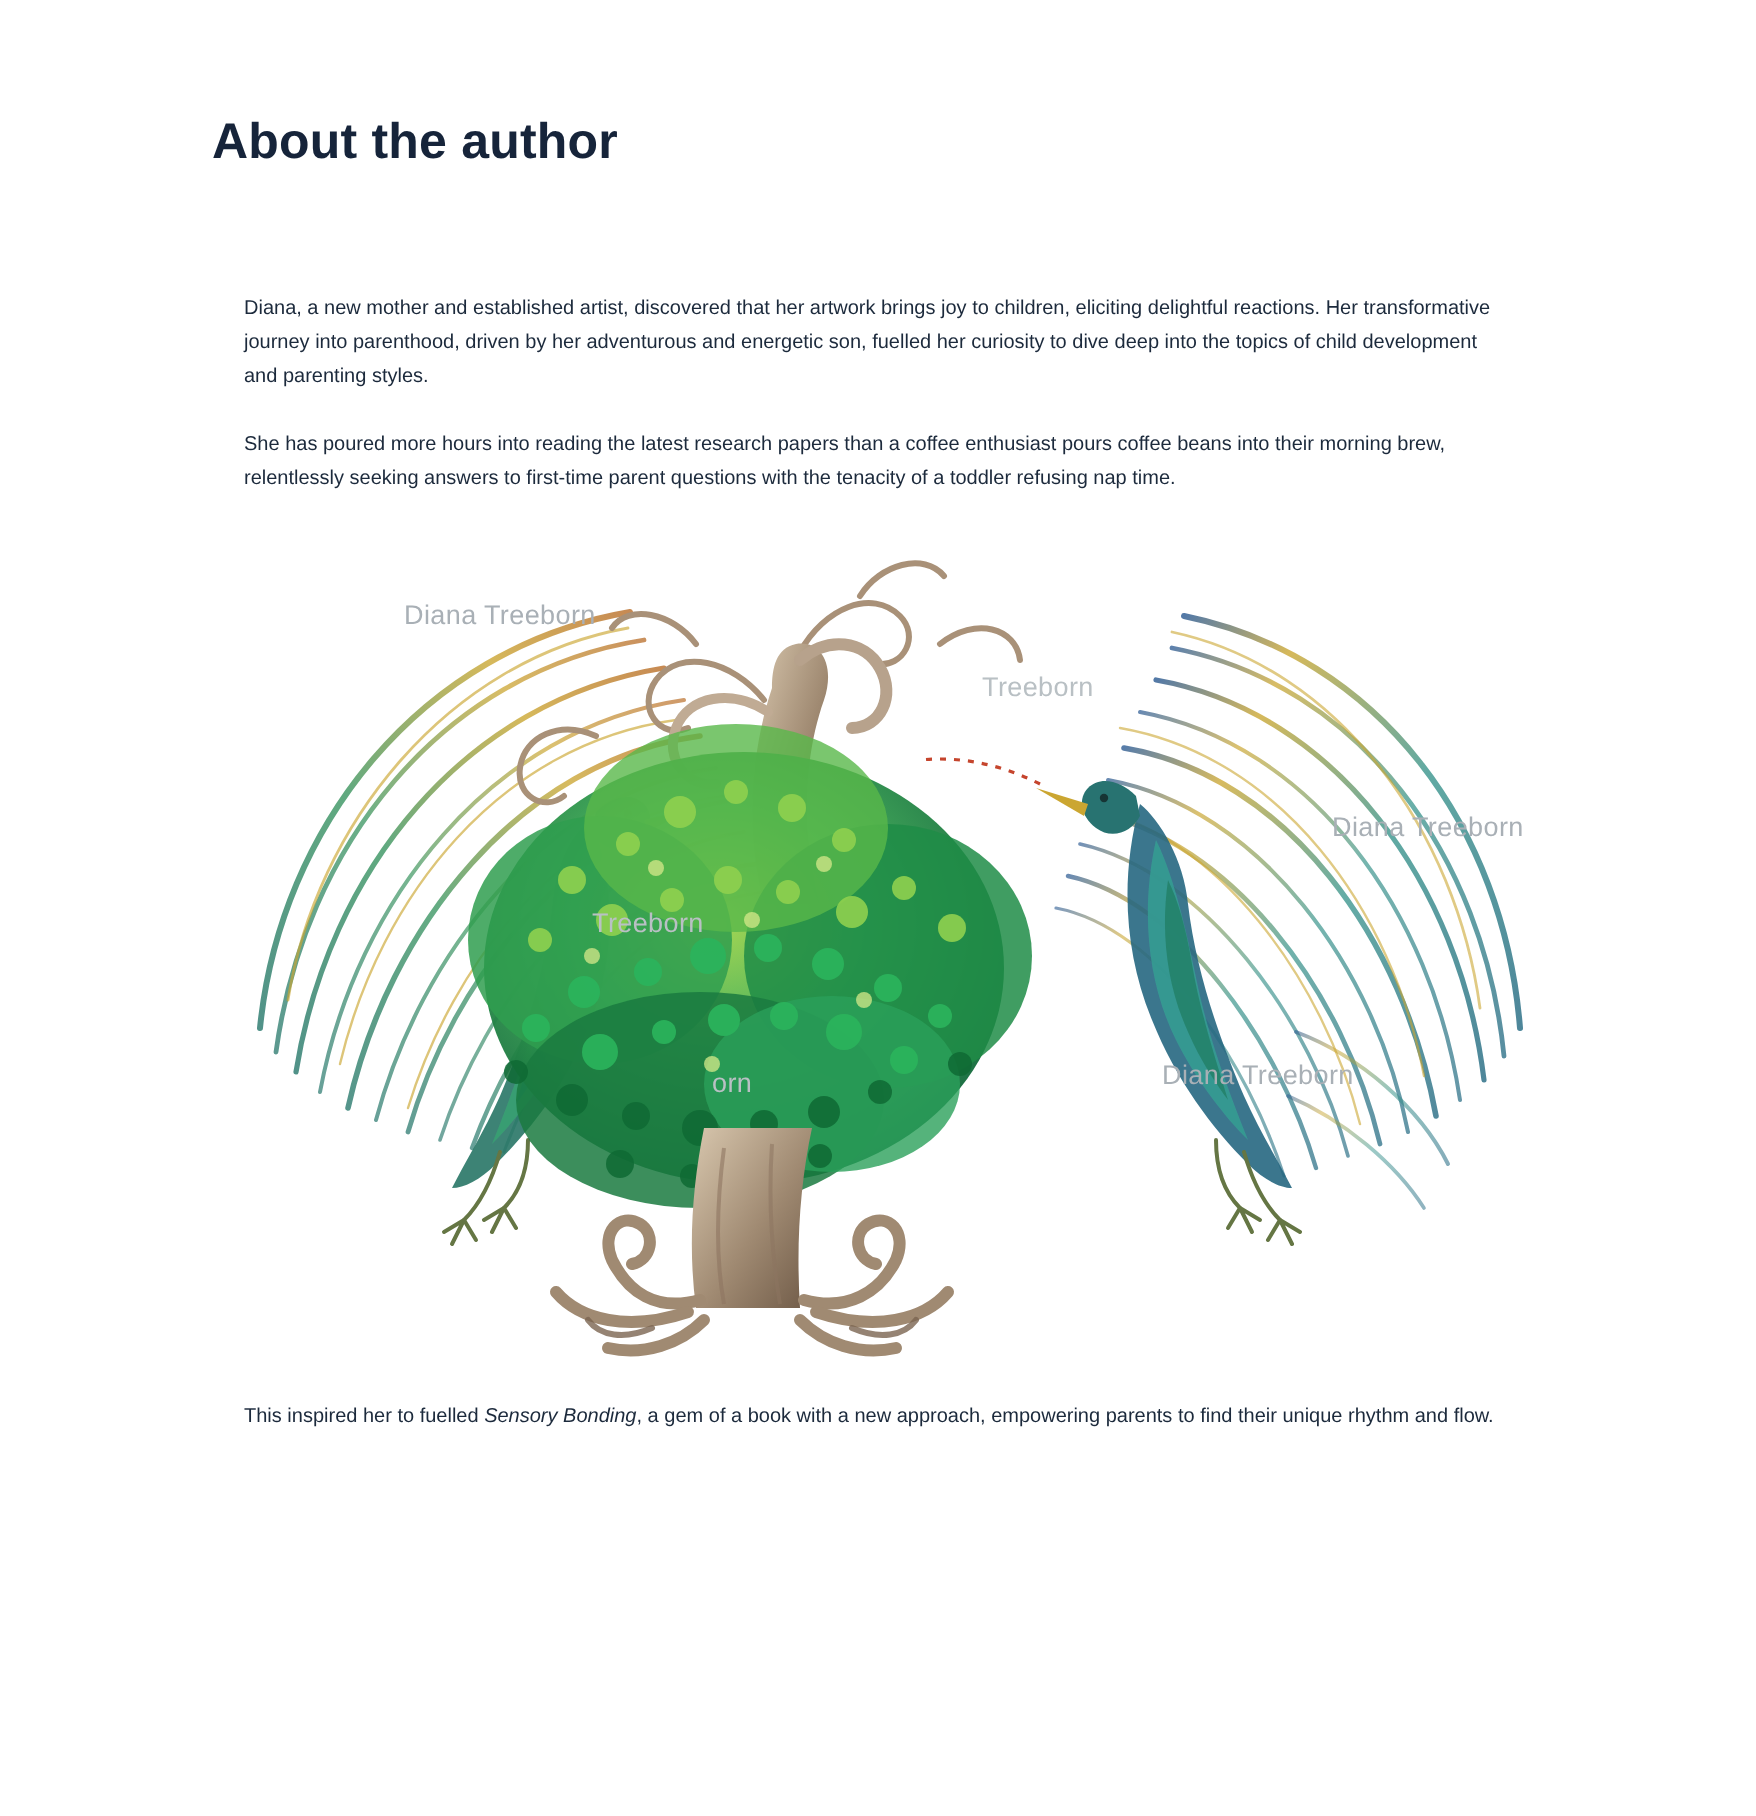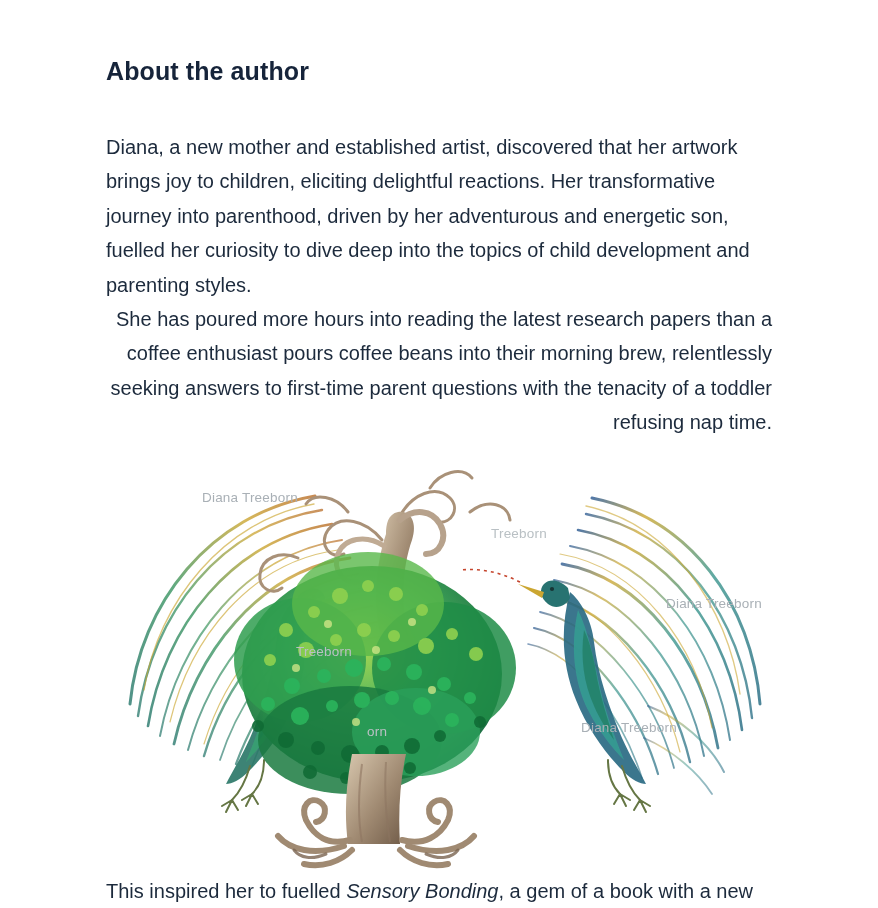--- a/index.html
+++ b/index.html
@@ -27,28 +27,28 @@
     font-size: 25px;
     font-weight: bold;
     color: #16243a;
     letter-spacing: 0.1px;
     margin: 0;
     padding-top: 56px;
     padding-bottom: 0;
     line-height: 1.2;
   }
   .body-block {
-    font-size: 20px;
+    font-size: 10px;
     line-height: 1.72;
     color: #1c2a3c;
-    margin: 0;
+    margin: 16px;
     max-width: 672px;
   }
   .para-1 { padding-top: 44px; }
-  .para-2 { padding-top: 0px; text-align: right; }
+  .para-2 { padding-top: 0px; }
   .para-3 { padding-top: 0px; }
   .para-4 { padding-top: 0px; }
   .em-title { font-style: italic; }
 
   
   .artwork {
     position: relative;
     width: 100%;
     height: 420px;
     margin-top: 14px;
@@ -66,21 +66,21 @@
     font-size: 13.5px;
     font-family: "Liberation Sans", sans-serif;
     white-space: nowrap;
     pointer-events: none;
     letter-spacing: 0.2px;
   }
   .wm1 { left: 96px;  top: 36px; }
   .wm2 { left: 385px; top: 72px; color: #b9c0c4; }
   .wm3 { left: 190px; top: 190px; color: #b9c0c4; }
   .wm4 { left: 560px; top: 142px; }
-  .wm5 { left: 261px; top: 270px; color: #b9c0c4; }
+  .wm5 { left: 250px; top: 270px; color: #b9c0c4; }
   .wm6 { left: 475px; top: 266px; }
   .footer-space { height: 26px; }
 </style>
 </head>
 <body>
 
 <div class="page">
 
   <h1 class="page-title">About the author</h1>
 

